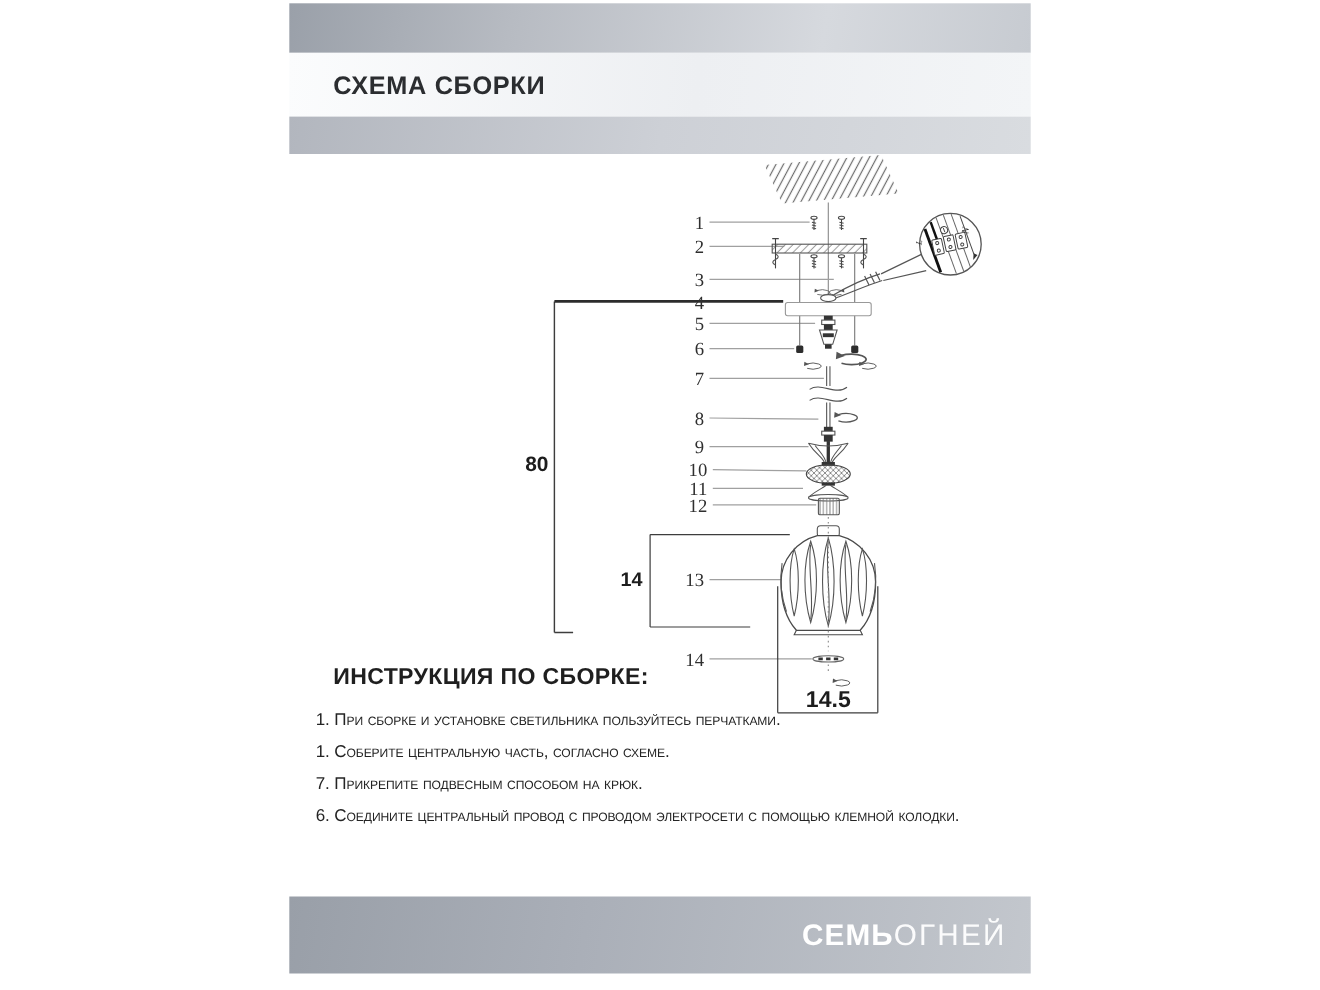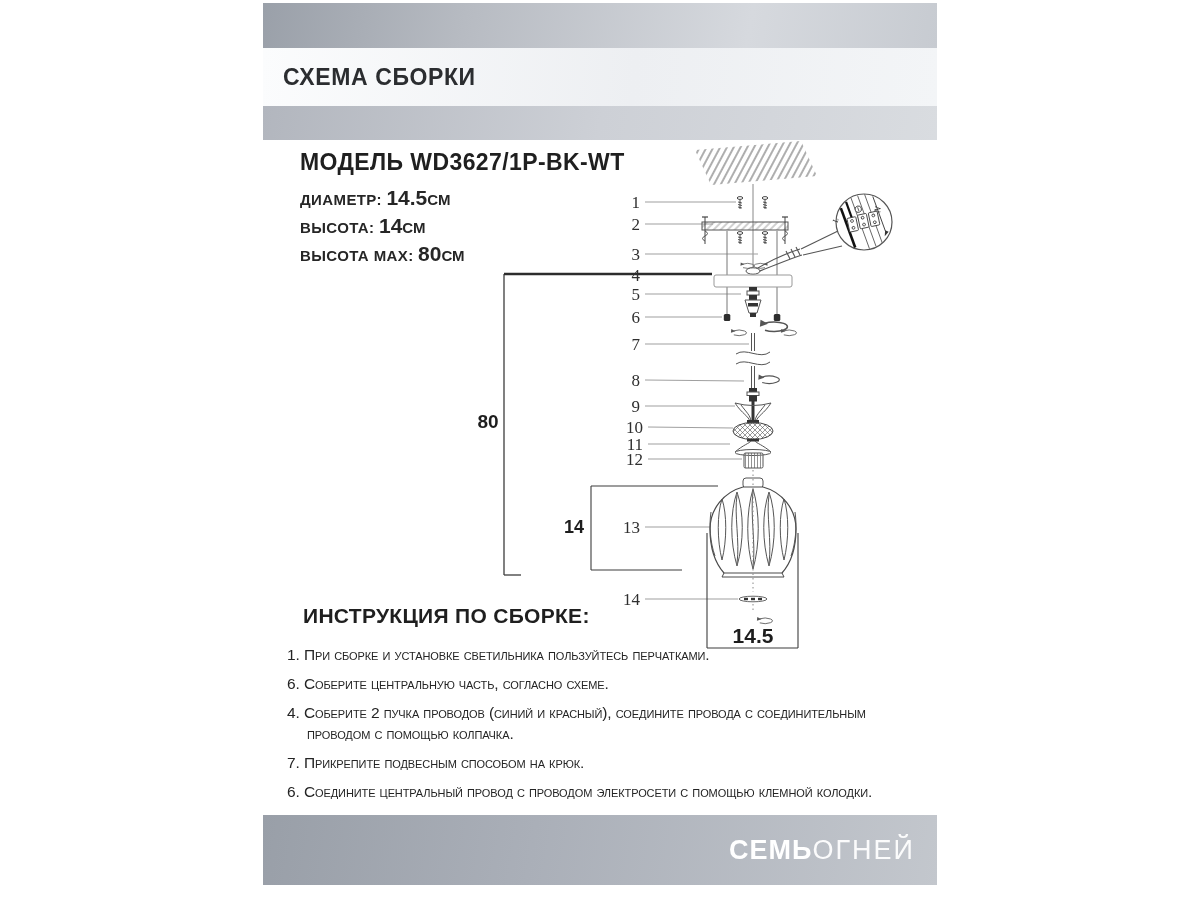--- a/index.html
+++ b/index.html
@@ -6,21 +6,21 @@
   .page{position:relative;width:1200px;height:900px;background:#fff;overflow:hidden;
         font-family:"Liberation Sans",sans-serif;}
   
   .band{position:absolute;left:263px;width:674px;}
   .band-top1{top:3px;height:45px;background:linear-gradient(100deg,#9aa0a9 0%,#b7bbc2 30%,#d6d9de 72%,#c7cbd1 100%);}
   .band-title{top:48px;height:58px;background:linear-gradient(95deg,#fbfcfd 0%,#edeff2 55%,#f3f5f7 100%);
               display:flex;align-items:center;}
   .band-top2{top:106px;height:34px;background:linear-gradient(100deg,#b2b6be 0%,#cdd0d6 50%,#d9dce0 100%);}
   .band-footer{top:815px;height:70px;background:linear-gradient(100deg,#999fa8 0%,#aaafb8 40%,#c3c7cd 100%);
                display:flex;align-items:center;justify-content:flex-end;}
-  .doc-title{margin-left:20px;font-size:23px;font-weight:bold;letter-spacing:.6px;color:#2b2d30;}
+  .doc-title{margin-left:40px;font-size:23px;font-weight:bold;letter-spacing:.6px;color:#2b2d30;}
   .brand{padding-right:22px;font-size:27px;color:#fff;white-space:nowrap;}
   .brand .bold{font-weight:bold;letter-spacing:1px;}
   .brand .light{font-weight:normal;letter-spacing:2px;opacity:.95;}
   
   .model-block{position:absolute;left:300px;top:149px;color:#1f1f1f;}
   .model-title{font-size:23px;font-weight:bold;letter-spacing:.4px;margin-bottom:8px;}
   .spec-row{height:28px;line-height:28px;font-weight:bold;color:#262626;white-space:nowrap;}
   .spec-label{font-size:15px;letter-spacing:.4px;}
   .spec-value{font-size:21px;}
   .spec-unit{font-size:15px;}
@@ -38,35 +38,20 @@
 <body>
 
 <div class="page">
 
   <div class="band band-top1"></div>
   <div class="band band-title">
     <div class="doc-title">СХЕМА СБОРКИ</div>
   </div>
   <div class="band band-top2"></div>
 
-  <div class="model-block">
-    <div class="model-title">МОДЕЛЬ WD3627/1P-BK-WT</div>
-    <div class="spec-row">
-      <span class="spec-label">ДИАМЕТР:</span>
-      <span class="spec-value">14.5</span><span class="spec-unit">СМ</span>
-    </div>
-    <div class="spec-row">
-      <span class="spec-label">ВЫСОТА:</span>
-      <span class="spec-value">14</span><span class="spec-unit">СМ</span>
-    </div>
-    <div class="spec-row">
-      <span class="spec-label">ВЫСОТА MAX:</span>
-      <span class="spec-value">80</span><span class="spec-unit">СМ</span>
-    </div>
-  </div>
 
   <svg class="diagram" viewBox="440 138 500 530">
     <defs>
       <pattern id="hatchP" width="6" height="10" patternUnits="userSpaceOnUse" patternTransform="rotate(28)">
         <line x1="3" y1="0" x2="3" y2="10" stroke="#6b6b6b" stroke-width="1.1"></line>
       </pattern>
       <pattern id="crossP" width="5" height="5" patternUnits="userSpaceOnUse">
         <path d="M0,0 L5,5 M5,0 L0,5" stroke="#555" stroke-width="0.6"></path>
       </pattern>
       <pattern id="vlineP" width="3" height="4" patternUnits="userSpaceOnUse">
@@ -289,22 +274,21 @@
       <text class="partnum" x="643" y="450">11</text>
       <text class="partnum" x="643" y="465">12</text>
       <text class="partnum" x="640" y="533">13</text>
       <text class="partnum" x="640" y="605">14</text>
     </g>
   </svg>
 
   <div class="instructions">
     <div class="ins-heading">ИНСТРУКЦИЯ ПО СБОРКЕ:</div>
     <p class="ins-item">1. При сборке и установке светильника пользуйтесь перчатками.</p>
-    <p class="ins-item">6. Соберите центральную часть, согласно схеме.</p>
-    <p class="ins-item">4. Соберите 2 пучка проводов (синий и красный), соедините провода с соединительным проводом с помощью колпачка.</p>
+    <p class="ins-item">1. Соберите центральную часть, согласно схеме.</p>
     <p class="ins-item">7. Прикрепите подвесным способом  на крюк.</p>
     <p class="ins-item">6. Соедините центральный провод с проводом электросети с помощью клемной колодки.</p>
   </div>
 
   <div class="band band-footer">
     <div class="brand">
       <span class="bold">СЕМЬ</span><span class="light">ОГНЕЙ</span>
     </div>
   </div>
 

